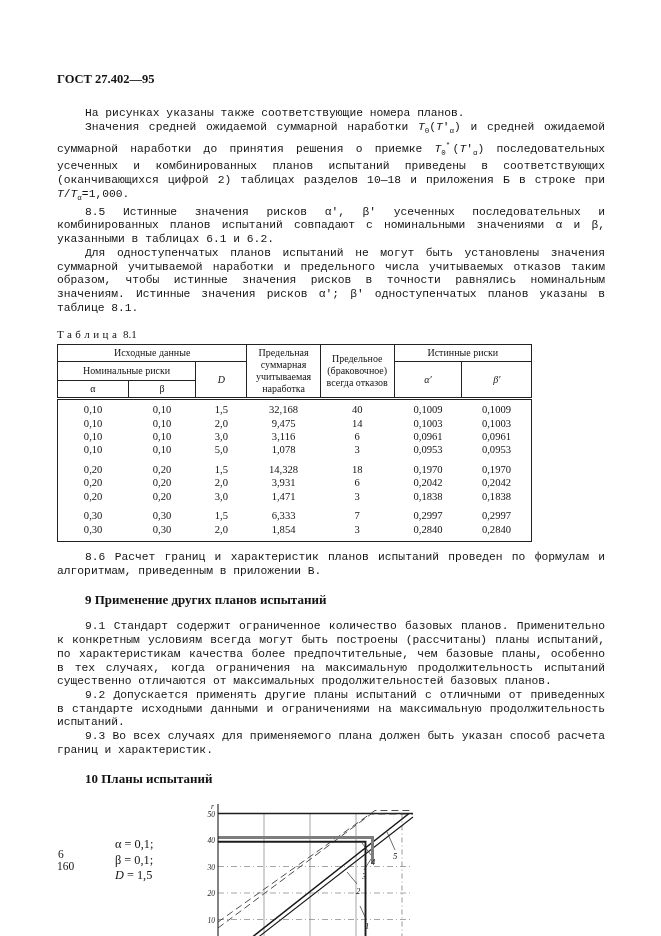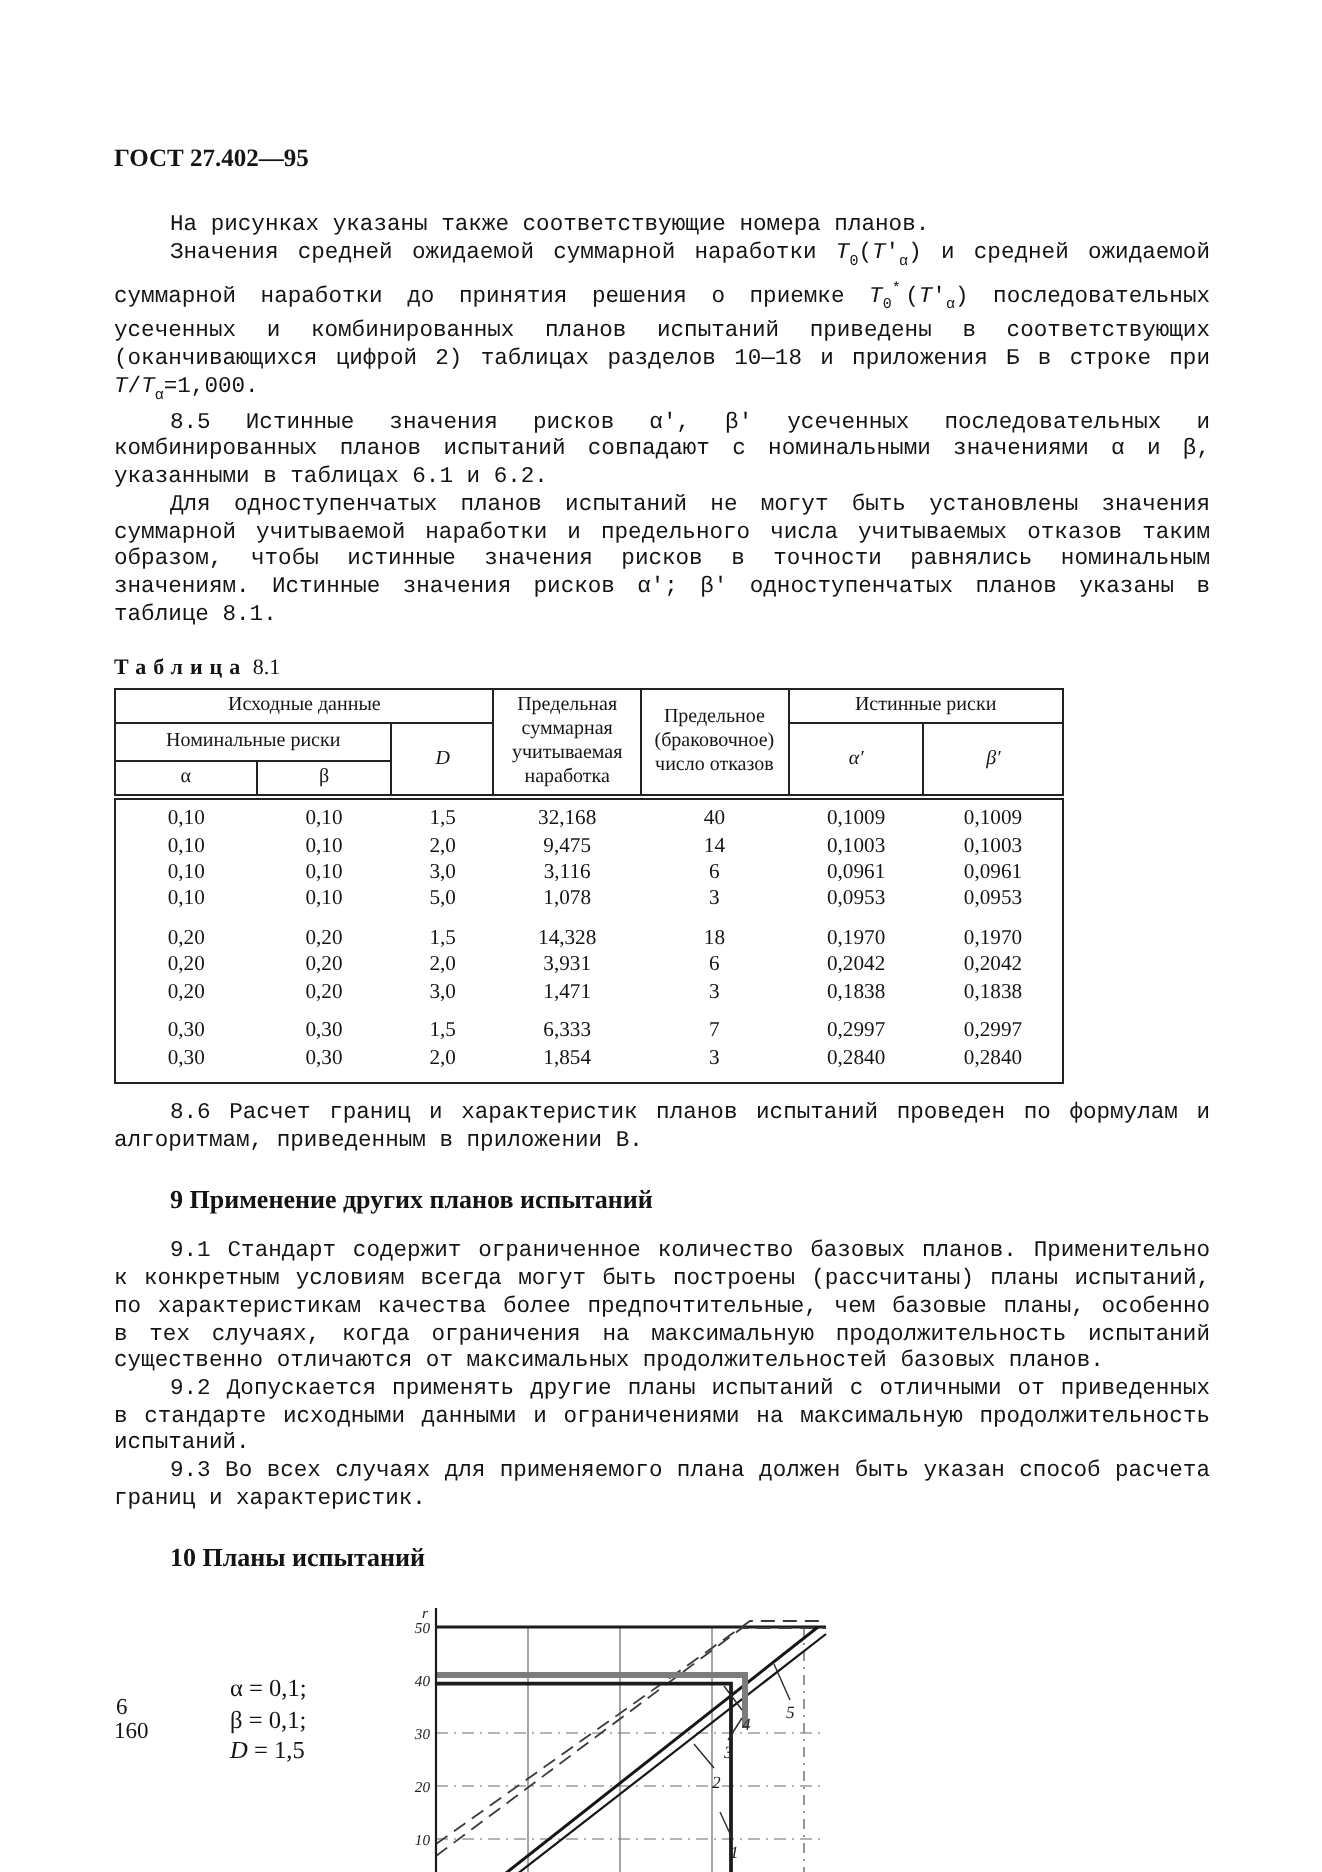--- a/index.html
+++ b/index.html
@@ -8,21 +8,21 @@
     font-family:"Liberation Serif","DejaVu Serif",serif;
     position:relative;overflow:hidden;
   }
   .content{padding:72px 56px 0 57px;}
   .doc-code{font-weight:bold;font-size:12.5px;margin-bottom:20px;}
   .para{margin:0;text-align:justify;font-size:11.3px;line-height:13.7px;text-indent:28px;font-family:Liberation Mono, monospace;}
   .para i{font-style:italic;}
   .para sub,.table-wrap sub{font-size:7.5px;}
   .para sup{font-size:7.5px;}
   .tbl-label{margin:13px 0 4px 0;font-size:11px;}
-  .tbl-label .spaced{letter-spacing:3.5px;font-weight:bold;}
+  .tbl-label .spaced{letter-spacing:3.5px;}
   table.gost{border-collapse:collapse;border:1.2px solid #222;width:475px;font-size:10.4px;}
   table.gost th{font-weight:normal;border:1px solid #222;text-align:center;padding:2px 2px;line-height:12px;font-size:10px;}
   table.gost thead{border-bottom:3px double #222;}
   table.gost td{text-align:center;padding:0.5px 2px;line-height:12.3px;border:none;font-size:10.6px;}
   table.gost col.c1{width:84px}table.gost col.c2{width:80px}table.gost col.c3{width:63px}
   table.gost col.c4{width:78px}table.gost col.c5{width:77px}table.gost col.c6{width:80px}table.gost col.c7{width:82px}
   table.gost tr.group-start td{padding-top:7px;}
   table.gost tr.first-row td{padding-top:4px;}
   table.gost tr.last-row td{padding-bottom:5px;}
   .ital{font-style:italic;}
@@ -64,21 +64,21 @@
           <col class="c3">
           <col class="c4">
           <col class="c5">
           <col class="c6">
           <col class="c7">
       </colgroup>
       <thead>
         <tr>
           <th colspan="3">Исходные данные</th>
           <th rowspan="3">Предельная суммарная учитываемая наработка</th>
-          <th rowspan="3">Предельное (браковочное) число отказов</th>
+          <th rowspan="3">Предельное (браковочное) всегда отказов</th>
           <th colspan="2">Истинные риски</th>
         </tr>
         <tr>
           <th colspan="2">Номинальные риски</th>
           <th rowspan="2" class="ital">D</th>
           <th rowspan="2" class="ital">α′</th>
           <th rowspan="2" class="ital">β′</th>
         </tr>
         <tr>
           <th>α</th>

